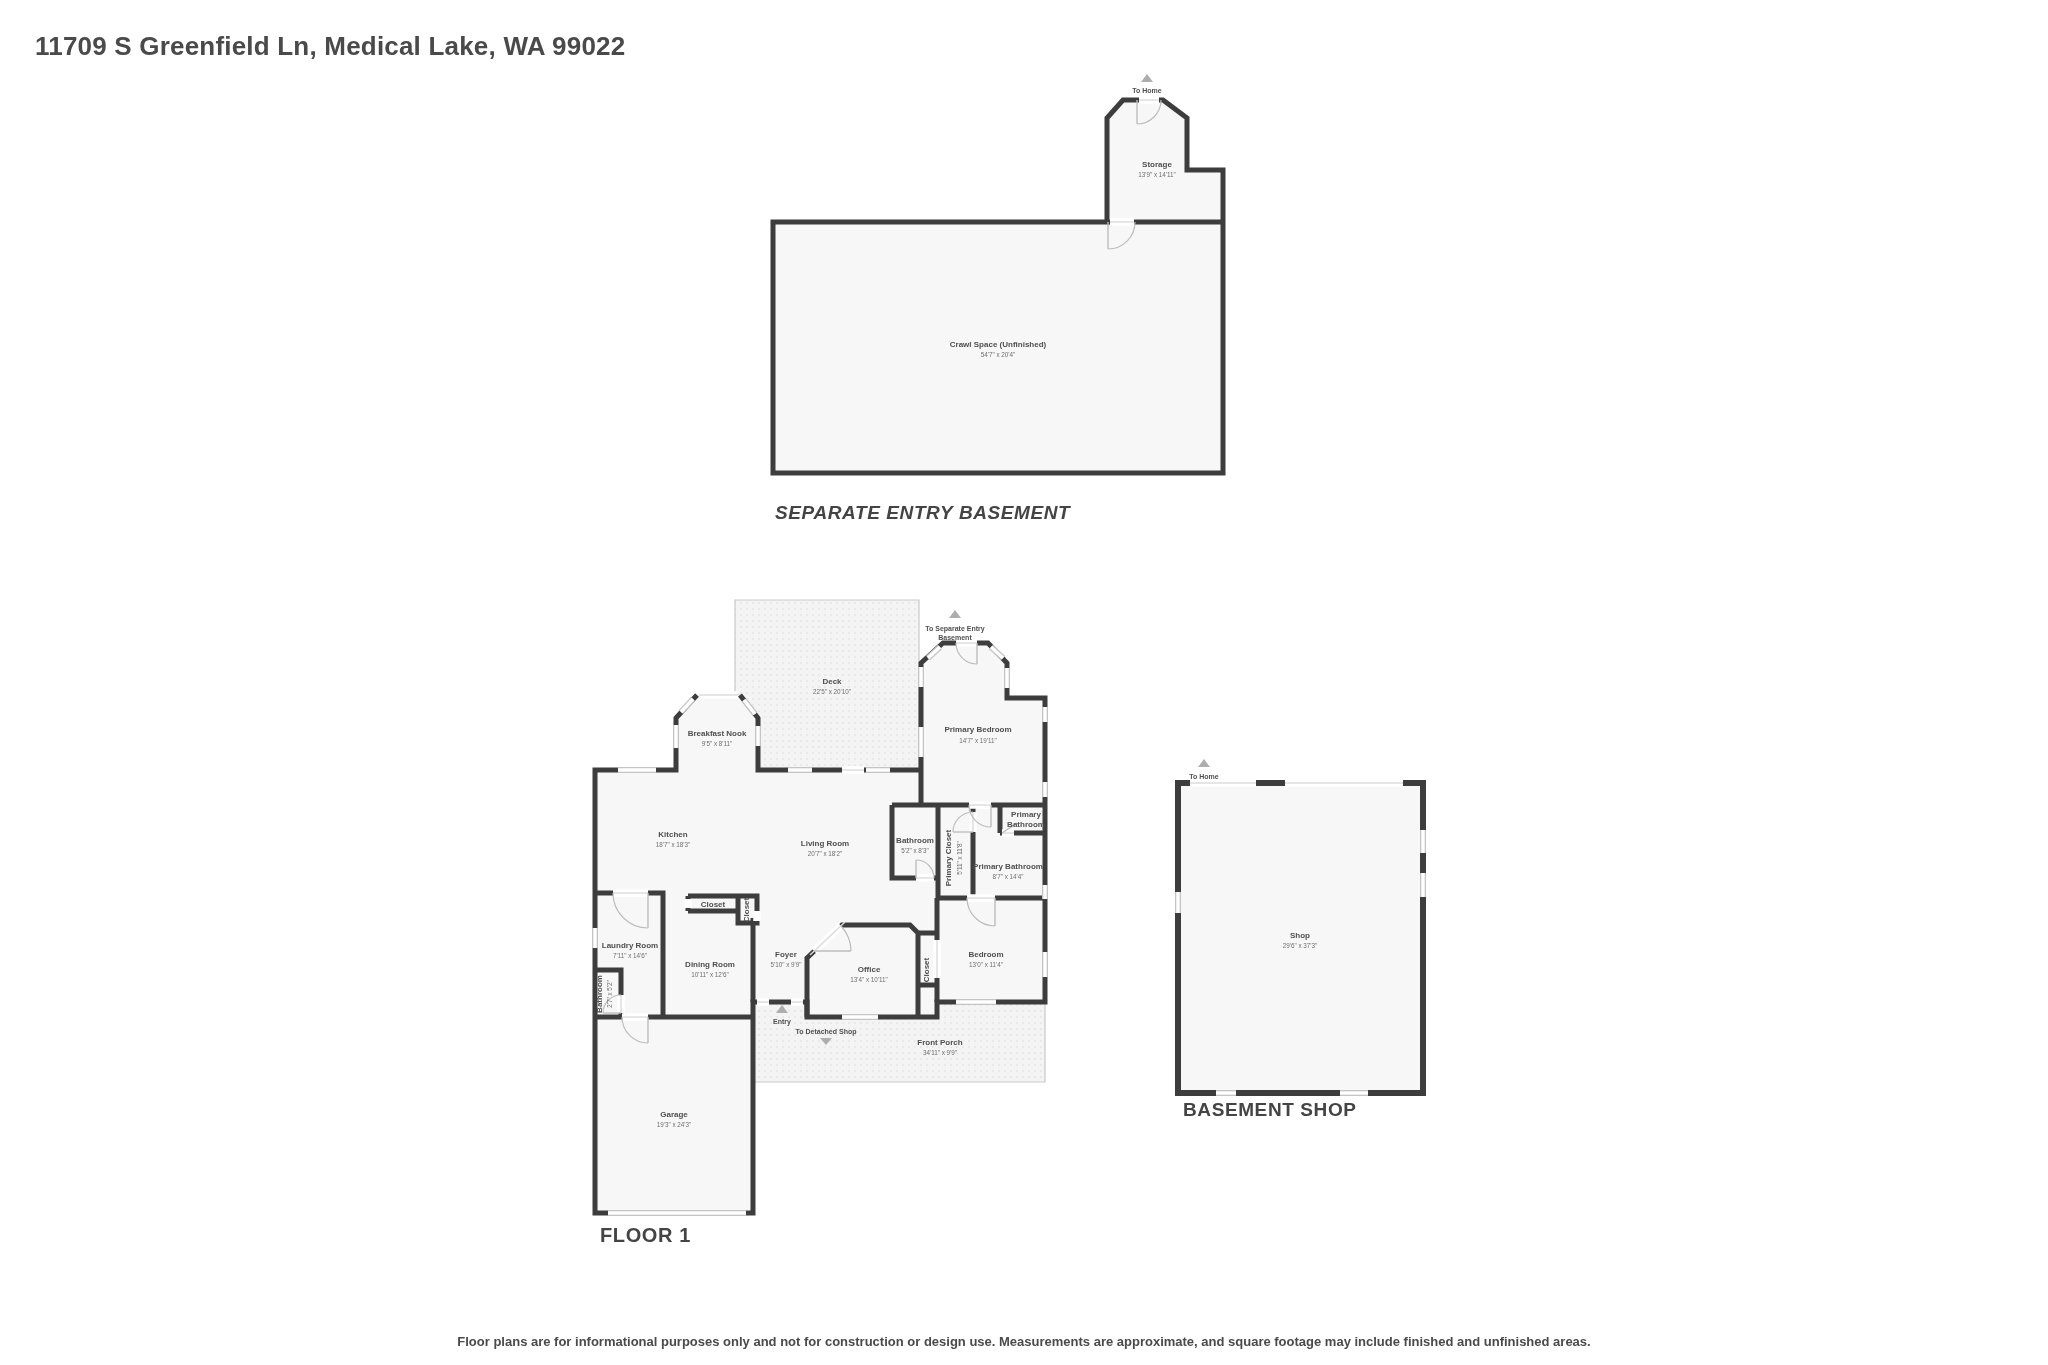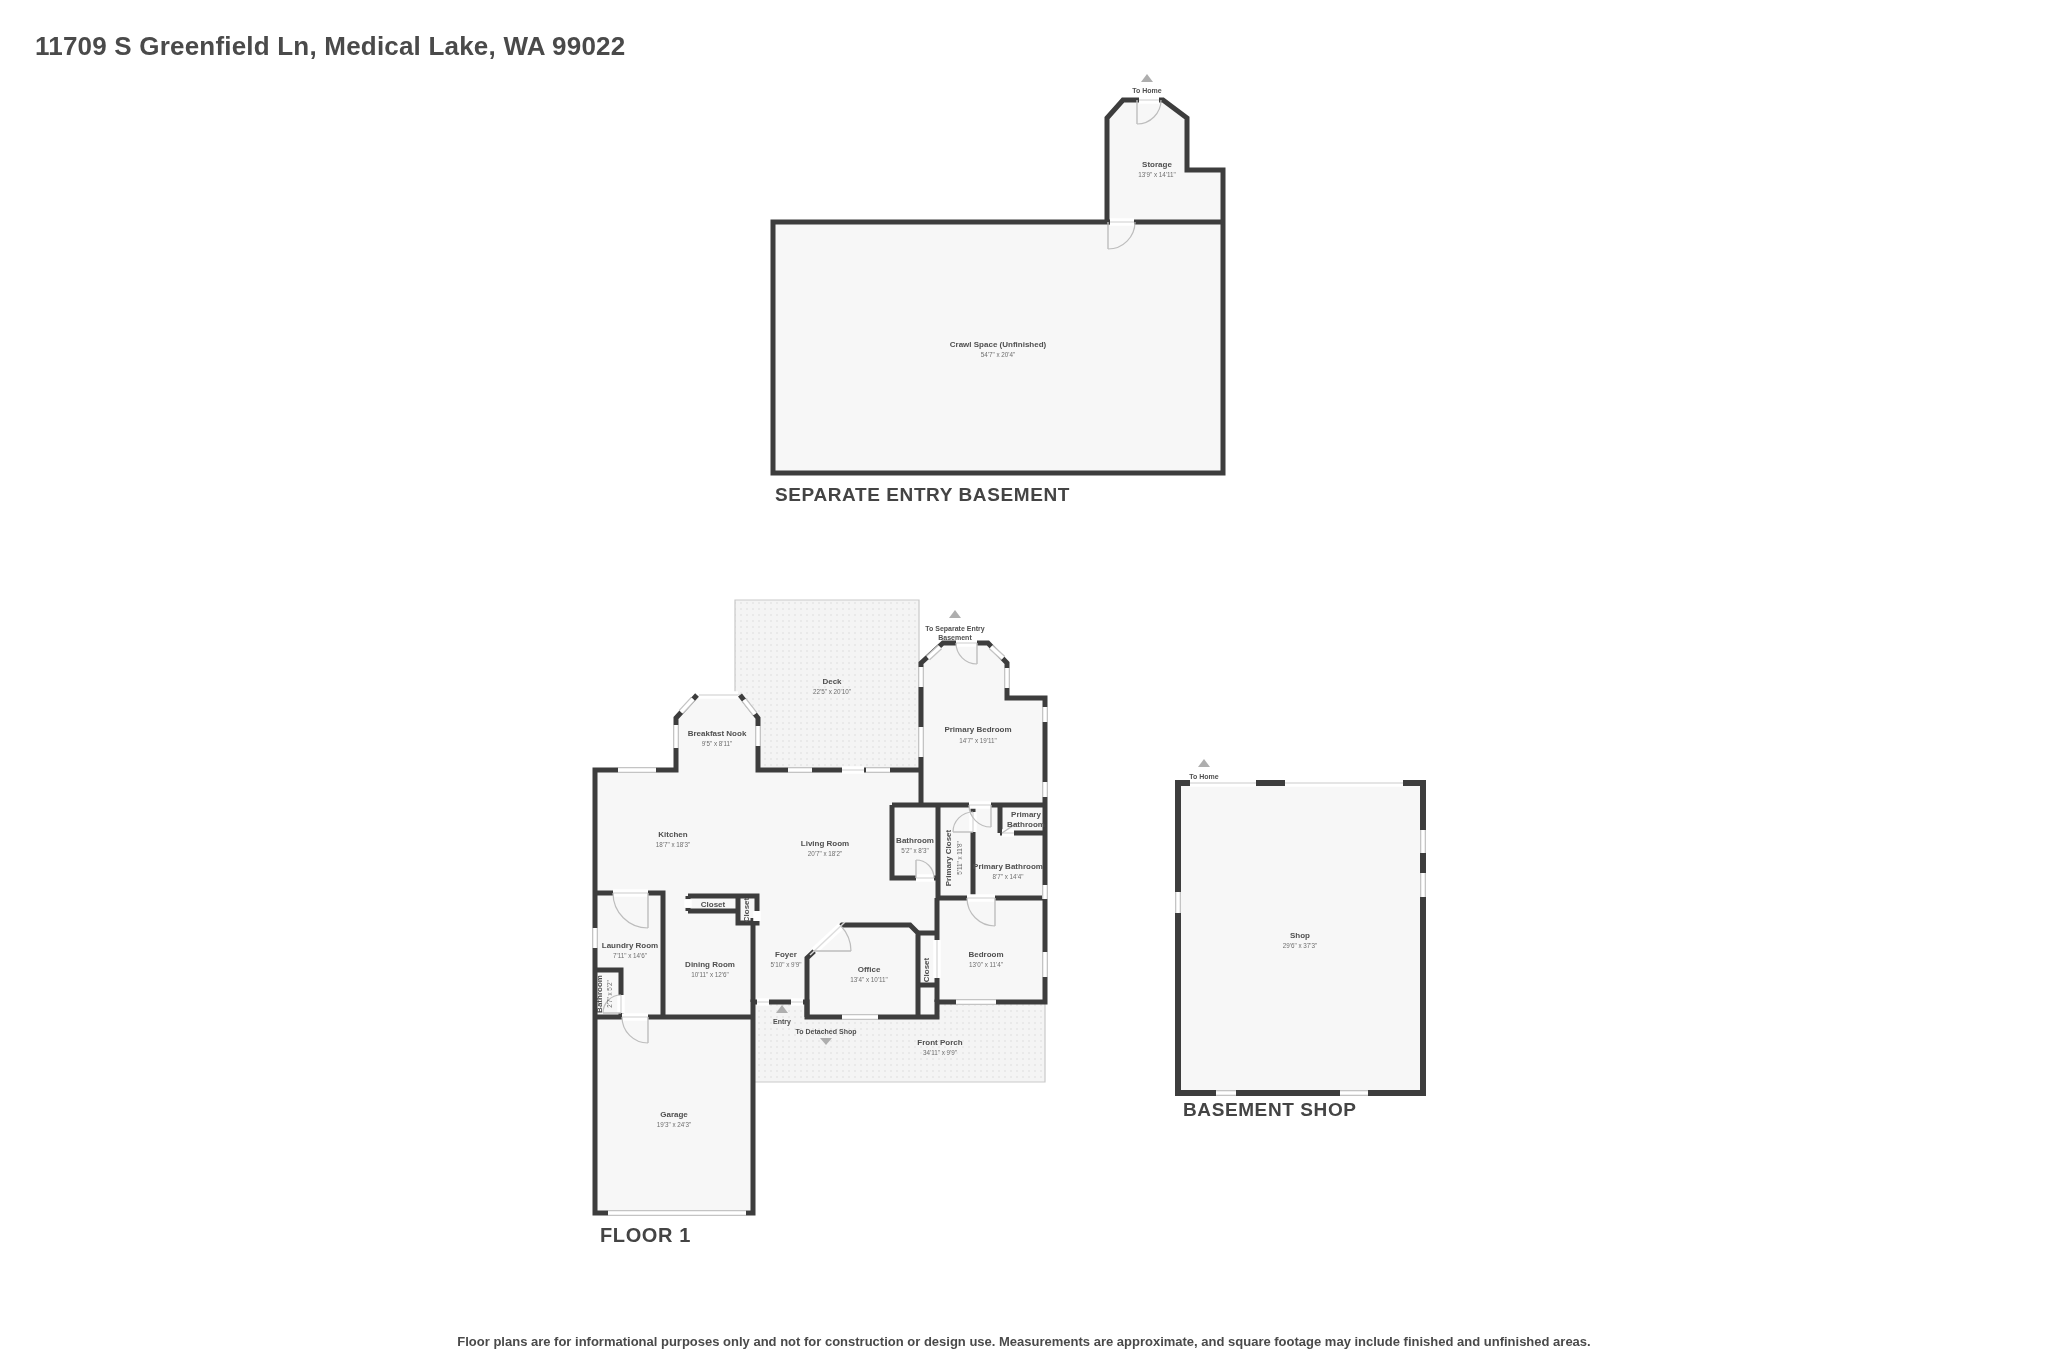--- a/index.html
+++ b/index.html
@@ -7,21 +7,21 @@
     position:relative; width:2048px; height:1365px; background:#ffffff; overflow:hidden;
     font-family:"Liberation Sans", sans-serif;
   }
   .page-title {
     position:absolute; left:35px; top:12px;
     font-size:26px; font-weight:bold; color:#4a4a4a; letter-spacing:0.2px;margin-top:19px;
   }
   .plan-title {
     position:absolute; font-size:19px; font-weight:bold; color:#444444; letter-spacing:0.6px;
   }
-  .pt-basement { left:775px; top:484px; }
+  .pt-basement { left:775px; top:502px;font-style:italic; }
   .pt-floor1  { left:600px; top:1224px; font-size:20px; }
   .pt-shop    { left:1183px; top:1099px; }
   .disclaimer {
     position:absolute; left:0; top:1334px; width:2048px; text-align:center;
     font-size:13px; font-weight:bold; color:#4a4a4a;
   }
   svg { position:absolute; overflow:visible; }
   .svg-basement { left:755px; top:55px; }
   .svg-floor1  { left:575px; top:590px; }
   .svg-shop    { left:1165px; top:748px; }

